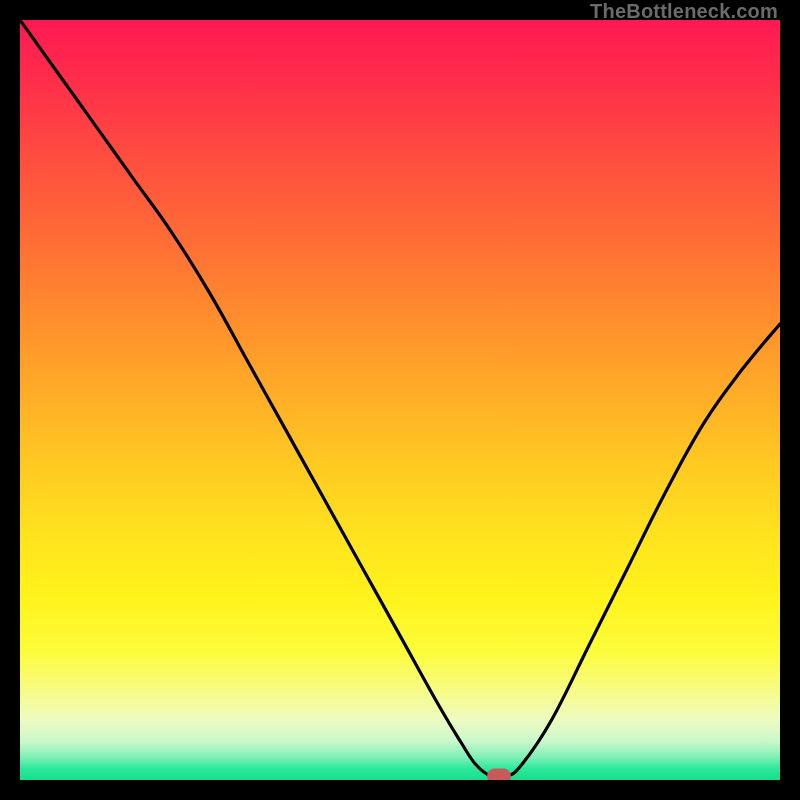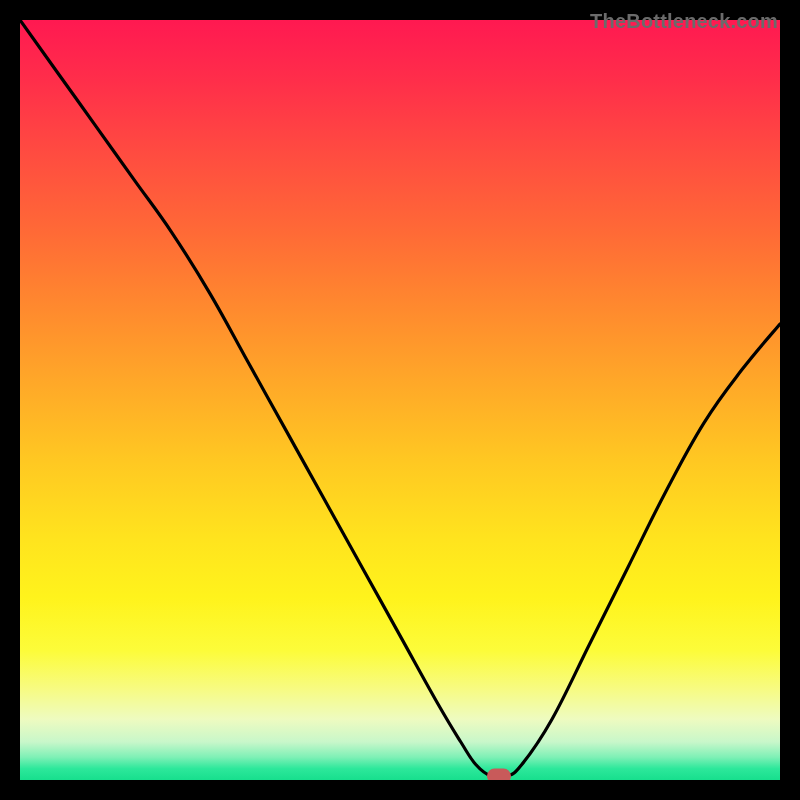--- a/index.html
+++ b/index.html
@@ -60,21 +60,21 @@
   }
   .marker {
     position: absolute;
     width: 24px;
     height: 15px;
     border-radius: 8px;
     transform: translate(-50%, -50%);
   }
   .watermark {
     position: absolute;
-    top: 10px;
+    top: 0;
     right: 22px;
     color: #6b6b6b;
     font-size: 20px;
     font-weight: 600;
     letter-spacing: 0.2px;
   }
 </style>
 </head>
 <body>
 

